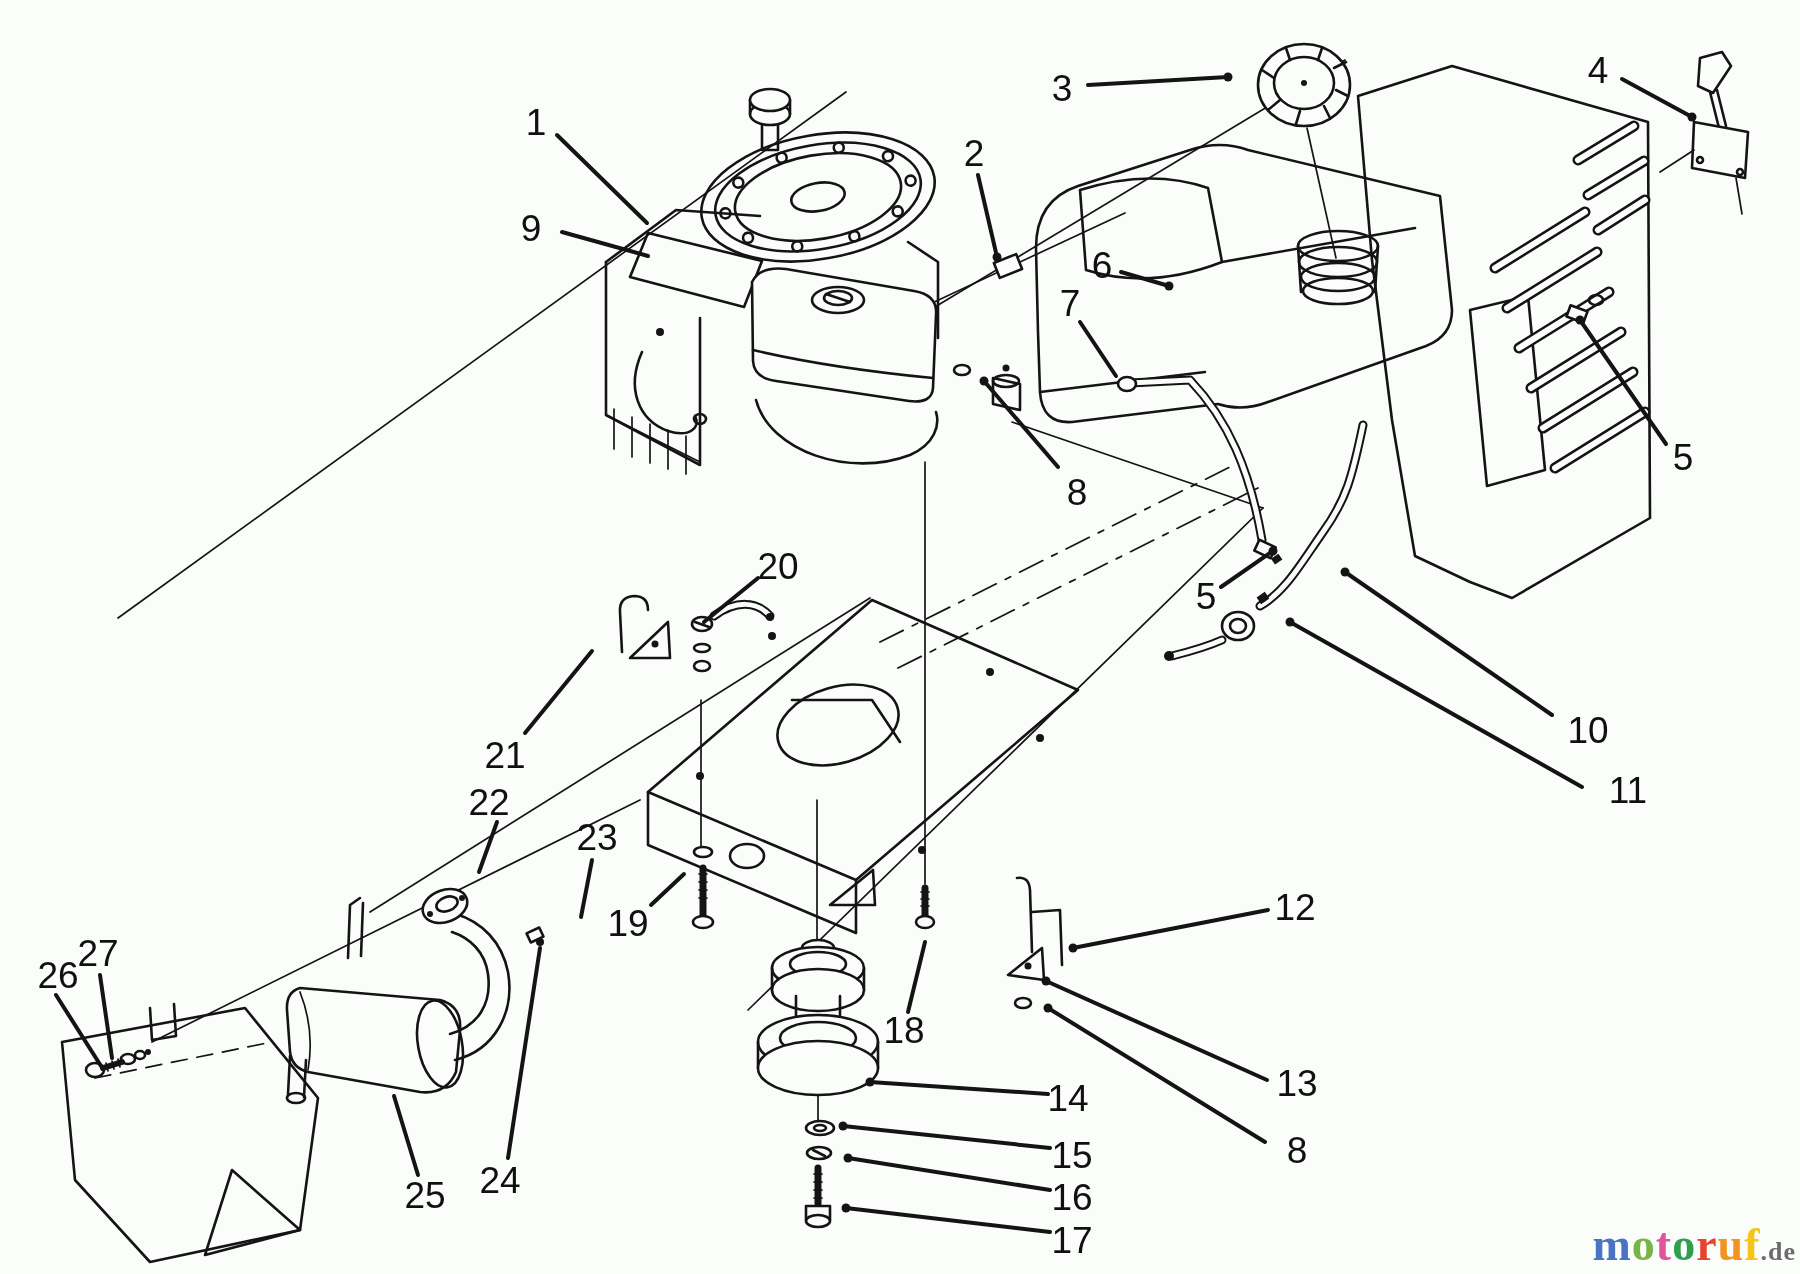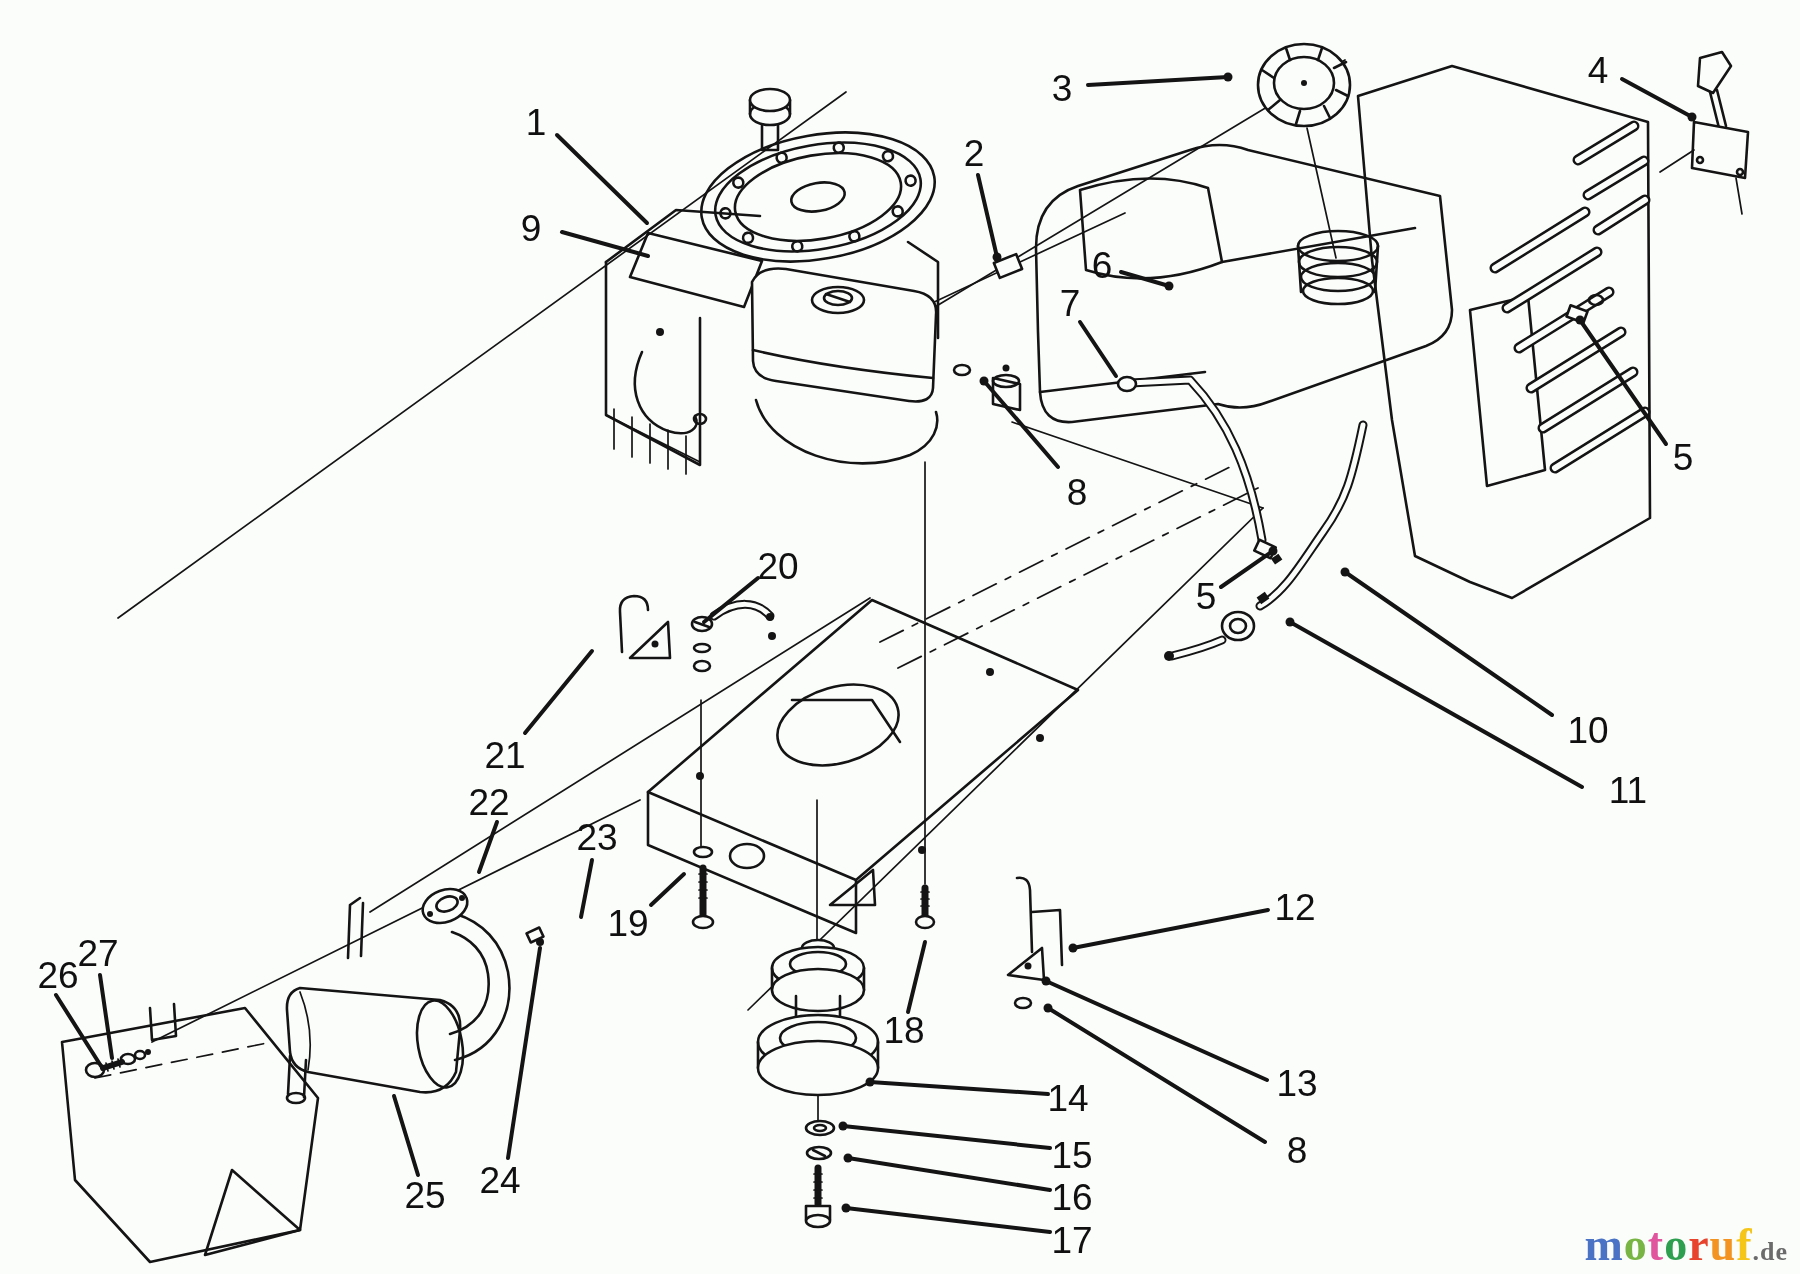--- a/index.html
+++ b/index.html
@@ -17,21 +17,21 @@
   }
   .art{stroke:#141414;fill:none;stroke-width:2.6;stroke-linecap:round;stroke-linejoin:round;}
   .thin{stroke-width:1.7;}
   .tube-outer{stroke-width:9;}
   .tube-inner{stroke:#fbfdfb;stroke-width:5;}
   .slot-outer{stroke-width:11;stroke-linecap:round;}
   .slot-inner{stroke:#fbfdfb;stroke-width:6;stroke-linecap:round;}
   .fillpart{fill:#fbfdfb;}
   .soliddot{fill:#141414;stroke:none;}
   #watermark{
-    position:absolute;right:12px;bottom:6px;
+    position:absolute;right:4px;bottom:6px;
     font-family:"Liberation Serif", serif;
     font-weight:700;letter-spacing:1px;
     font-size:46px;line-height:1;user-select:none;
   }
   #watermark .suffix{font-size:26px;font-weight:700;}
 </style>
 </head>
 <body>
 
 <div id="stage">

